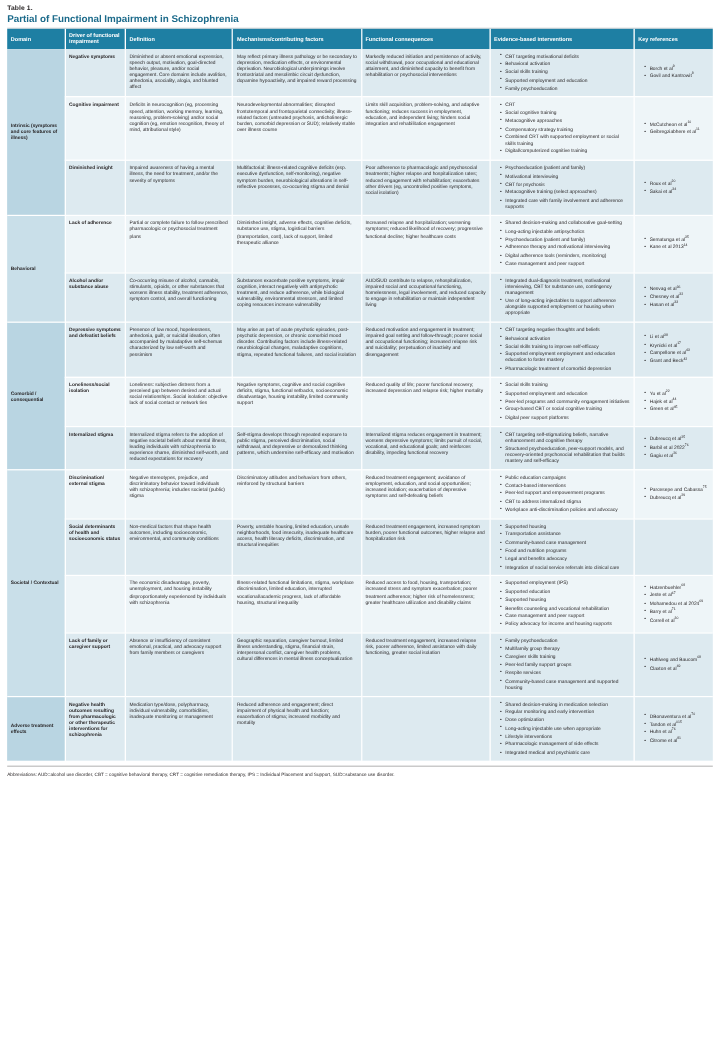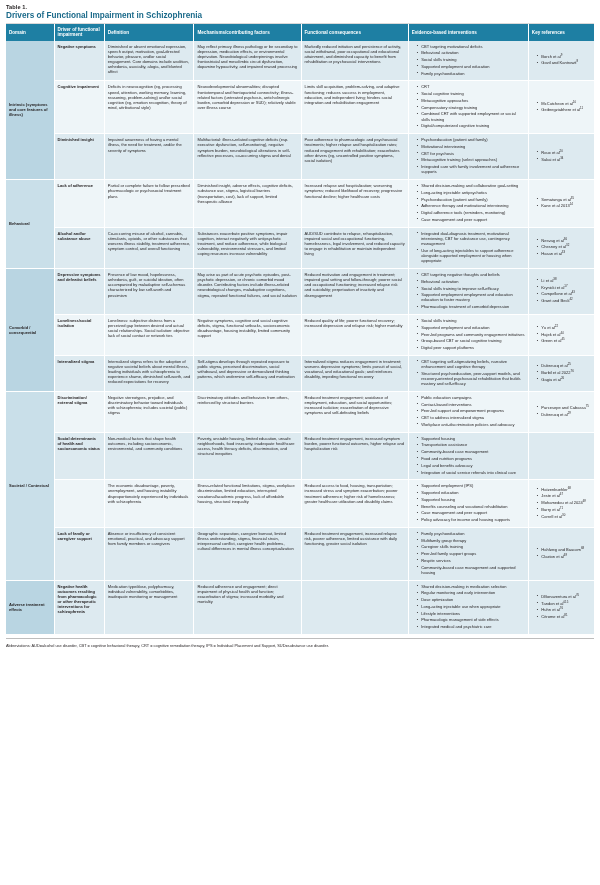--- a/index.html
+++ b/index.html
@@ -21,21 +21,21 @@
   .mid{vertical-align:middle;}
   .foot{font-size:3.9px;padding:4px 6px 0 6px;color:#231f20;line-height:1.3;}
   .rule{height:1px;background:#bdbdbd;margin:3px 6px 0 6px;}
   .topline{height:1px;background:#d9d9d9;margin:0 6px;}
 </style>
 </head>
 <body>
 
 <div class="page">
   <div class="tbl-label">Table 1.</div>
-  <div class="tbl-title">Drivers of Functional Impairment in Schizophrenia</div>
+  <div class="tbl-title">Partial of Functional Impairment in Schizophrenia</div>
   <div class="topline"></div>
   <table>
     <colgroup>
       <col style="width:44px">
         <col style="width:46px">
         <col style="width:82px">
         <col style="width:98px">
         <col style="width:98px">
         <col style="width:110px">
         <col style="width:60px">

